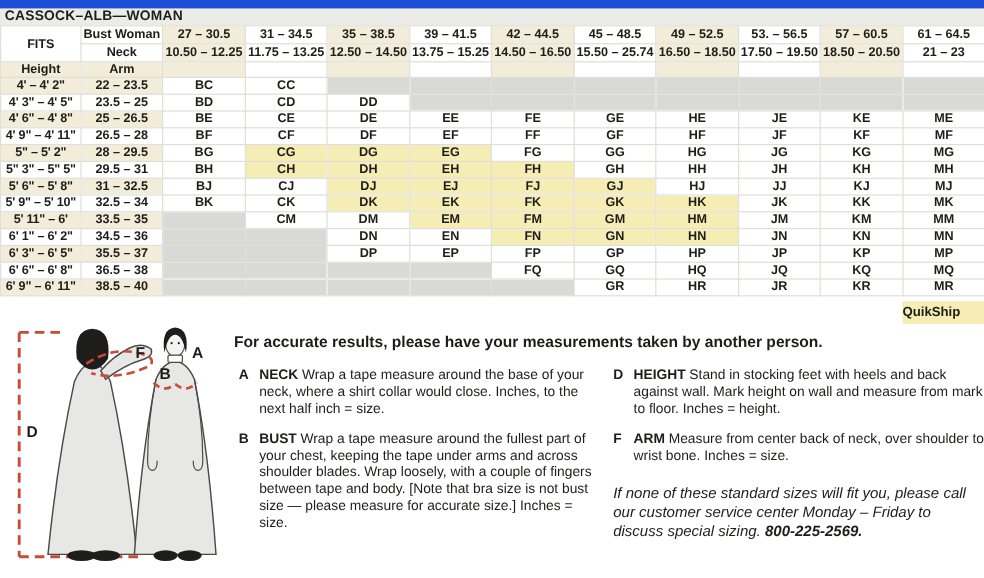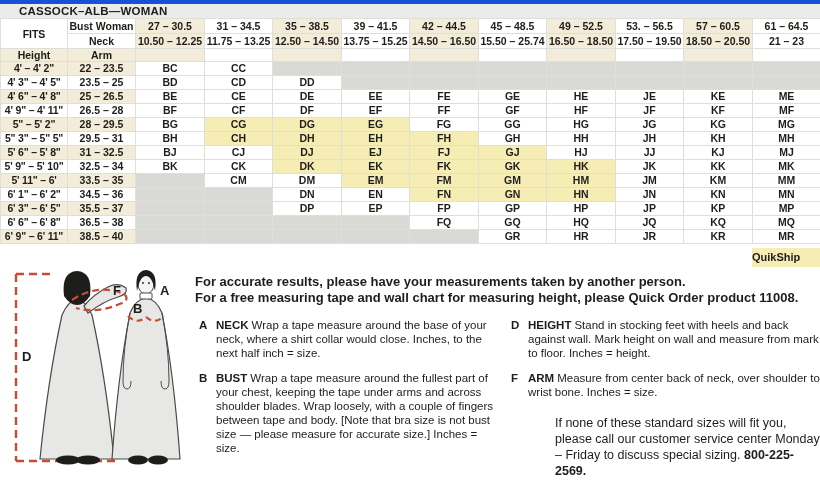--- a/index.html
+++ b/index.html
@@ -2,23 +2,23 @@
 <html><head>
 <meta charset="utf-8">
 <style>
   html,body{margin:0;padding:0;}
   body{
     width:820px;height:482px;background:#ffffff;
     font-family:"Liberation Sans",sans-serif;color:#1d1d1b;
     overflow:hidden;
   }
   .titlebar{
-    border-top:4px solid #1d4ed8;background:#ebebe8;
+    border-top:7px solid #1d4ed8;background:#ebebe8;
     font-weight:700;font-size:11.5px;line-height:12px;
-    padding:1px 0 1px 19px;letter-spacing:.2px;height:12px;
+    padding:1px 0 1px 4px;letter-spacing:.2px;height:12px;
   }
   table.size{border-collapse:collapse;table-layout:fixed;width:820px;}
   table.size th,table.size td{
     border:1px solid #dededa;padding:0;margin:0;
     font-weight:700;font-size:10.5px;line-height:13px;height:13px;
     text-align:center;white-space:nowrap;overflow:hidden;background:#ffffff;
   }
   tr.hdr th{height:14px;line-height:14px;}
   tr.strip th,tr.strip td{height:12px;line-height:12px;}
   .cream{background:#f2ecd9 !important;}
@@ -36,21 +36,21 @@
   .bottom{display:flex;margin-top:2px;}
   .fig{width:195px;height:200px;flex:0 0 195px;}
   .content{width:625px;padding-top:5px;}
   .intro{text-align:left;font-weight:700;font-size:13px;line-height:15.5px;}
   .cols{display:flex;margin-top:13px;padding-left:4px;}
   .col-left{width:304px;margin-right:8px;}
   .col-right{width:309px;}
   .instr{display:flex;margin-bottom:11px;font-size:11.5px;line-height:14px;}
   .instr .letter{width:17px;font-weight:700;flex:0 0 17px;}
   .instr .term{font-weight:700;margin-right:3px;}
-  .note{font-size:12.5px;line-height:16px;margin-top:16px;margin-left:44px;}
+  .note{font-style:italic;font-size:12.5px;line-height:16px;margin-top:16px;}
   .note .phone{font-weight:700;}
 </style>
 </head>
 <body>
 
 <div class="titlebar">CASSOCK–ALB—WOMAN</div>
 
 <table class="size">
   <colgroup>
     <col style="width:67px">
@@ -334,21 +334,20 @@
 
     <text x="22" y="92" font-size="13" font-weight="bold" fill="#1d1d1b">D</text>
     <text x="113" y="26" font-size="13" font-weight="bold" fill="#1d1d1b">F</text>
     <text x="160" y="26" font-size="13" font-weight="bold" fill="#1d1d1b">A</text>
     <text x="133" y="44" font-size="13" font-weight="bold" fill="#1d1d1b">B</text>
   </svg>
 
   <div class="content">
     <div class="intro">
       <div>For accurate results, please have your measurements taken by another person.</div>
-      <div>For a free measuring tape and wall chart for measuring height, please Quick Order product 11008.</div>
     </div>
     <div class="cols">
       <div class="col-left">
         <div class="instr">
           <span class="letter">A</span>
           <span class="body"><span class="term">NECK</span><span>Wrap a tape measure around the base of your neck, where a shirt collar would close. Inches, to the next half inch = size.</span></span>
         </div>
         <div class="instr">
           <span class="letter">B</span>
           <span class="body"><span class="term">BUST</span><span>Wrap a tape measure around the fullest part of your chest, keeping the tape under arms and across shoulder blades. Wrap loosely, with a couple of fingers between tape and body. [Note that bra size is not bust size — please measure for accurate size.] Inches = size.</span></span>

